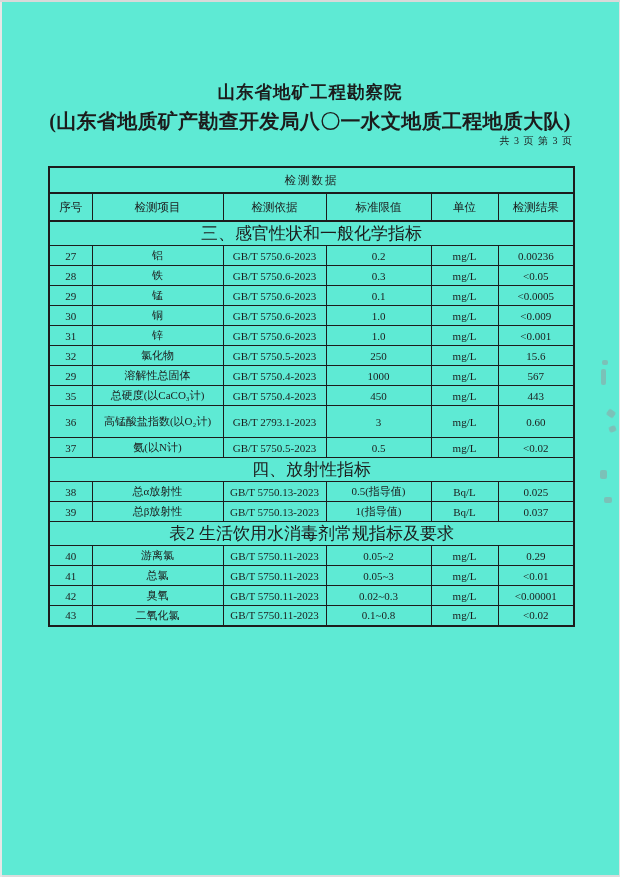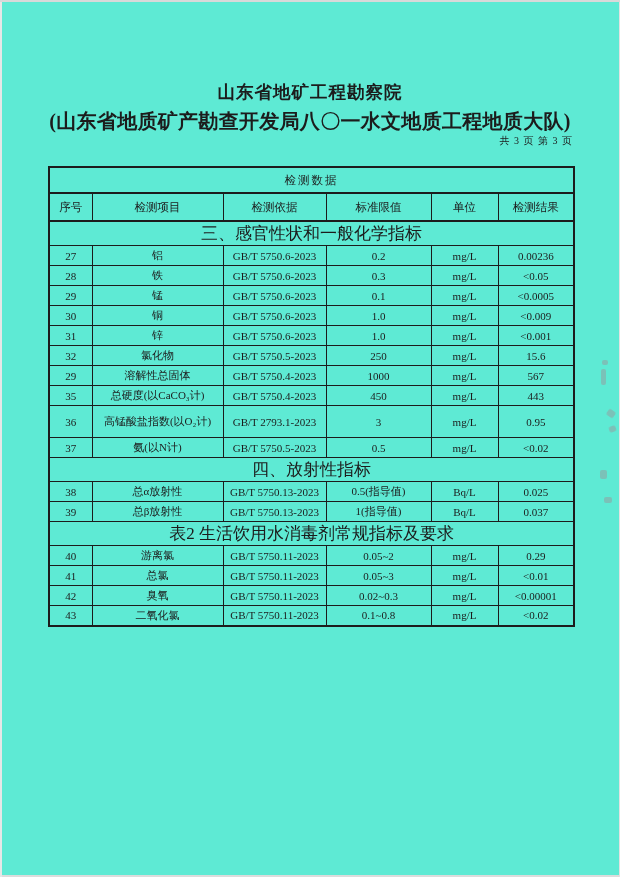--- a/index.html
+++ b/index.html
@@ -173,21 +173,21 @@
           <td class="limit-cell">450</td>
           <td class="unit-cell">mg/L</td>
           <td class="result-cell">443</td>
         </tr>
         <tr class="data-row tall">
           <td class="no-cell">36</td>
           <td class="item-cell">高锰酸盐指数(以O₂计)</td>
           <td class="method-cell">GB/T 2793.1-2023</td>
           <td class="limit-cell">3</td>
           <td class="unit-cell">mg/L</td>
-          <td class="result-cell">0.95</td>
+          <td class="result-cell">0.60</td>
         </tr>
         <tr class="data-row">
           <td class="no-cell">37</td>
           <td class="item-cell">氨(以N计)</td>
           <td class="method-cell">GB/T 5750.5-2023</td>
           <td class="limit-cell">0.5</td>
           <td class="unit-cell">mg/L</td>
           <td class="result-cell">&lt;0.02</td>
         </tr>
         <tr class="section-row">

